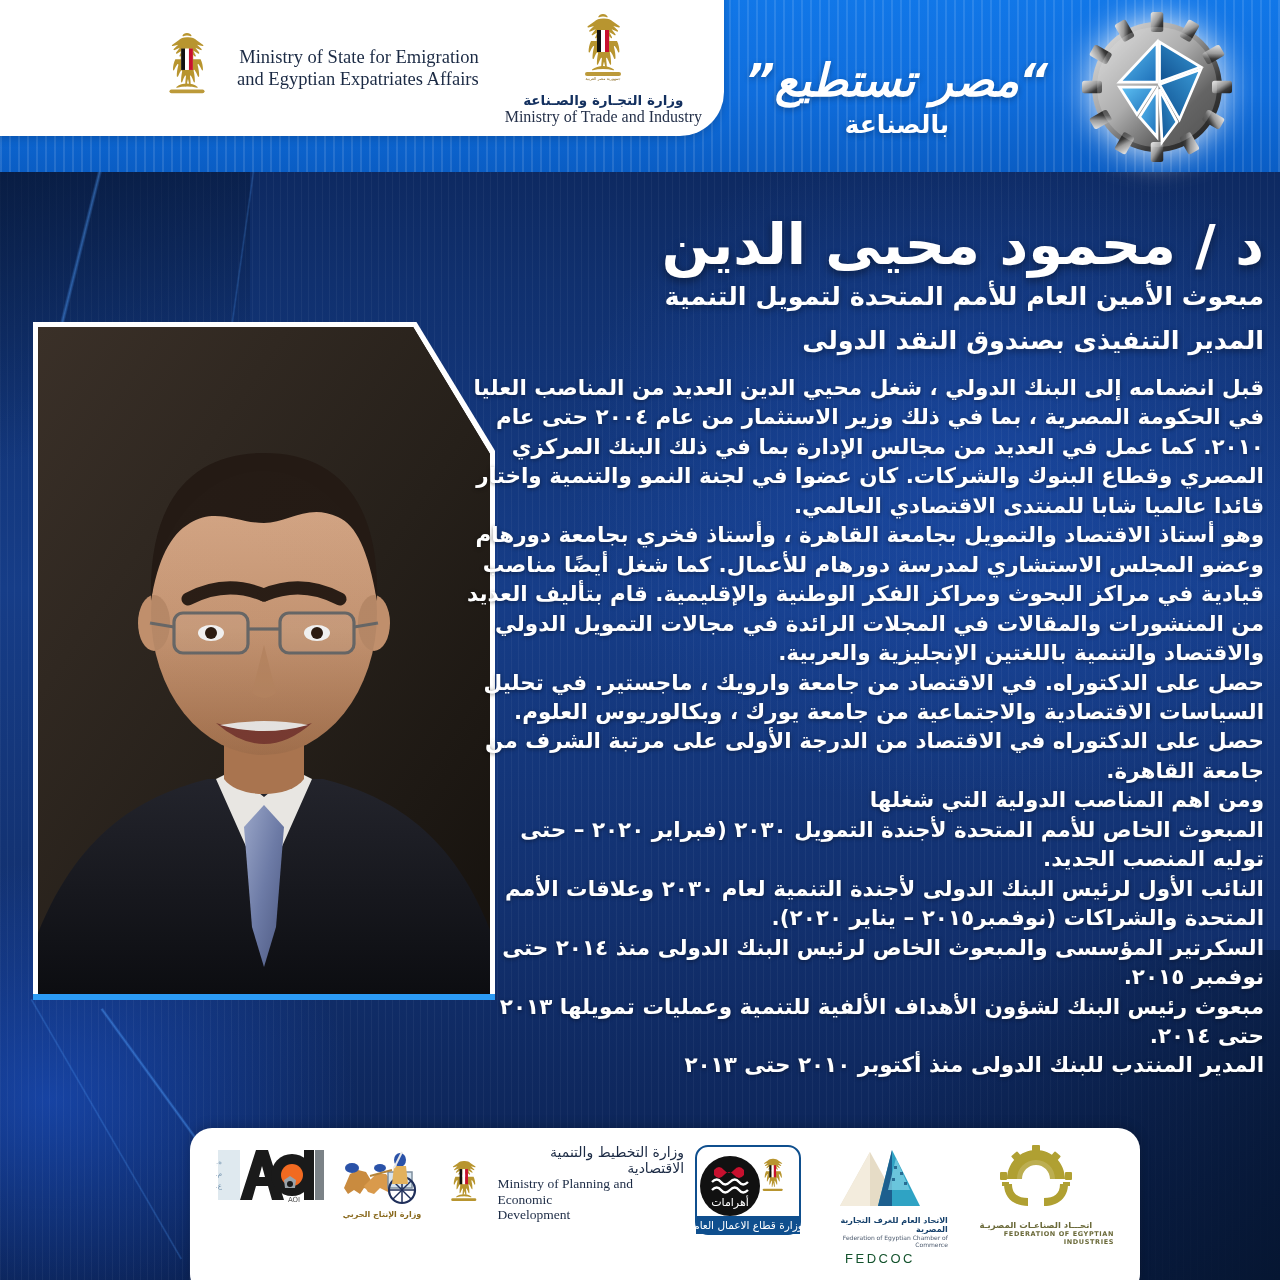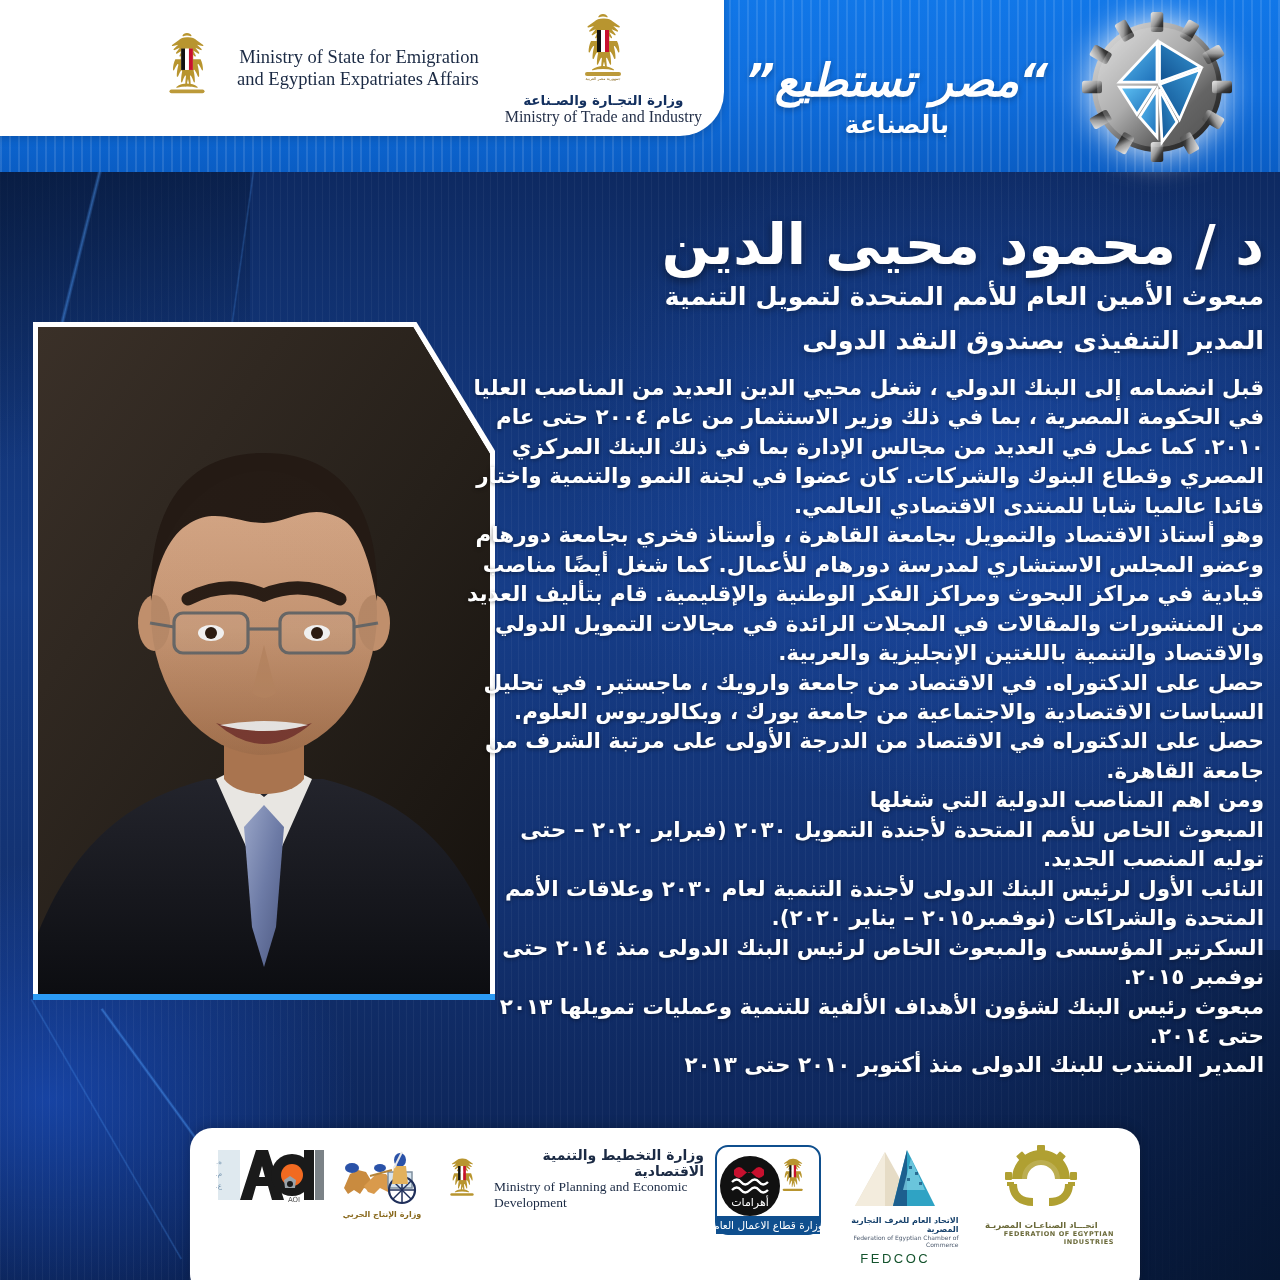--- a/index.html
+++ b/index.html
@@ -114,21 +114,21 @@
     box-shadow:0 -2px 12px rgba(0,0,0,.2);
   }
   .flogo{display:flex;flex-direction:column;align-items:center;justify-content:flex-start;}
   .flogo .lab-ar{font-size:8.5px;font-weight:bold;color:#6b6a3a;margin-top:4px;letter-spacing:.2px;}
   .flogo .lab-en{font-size:6.5px;font-weight:bold;color:#6b6a3a;letter-spacing:.6px;}
   .flogo .lab-ar2{font-size:8px;font-weight:bold;color:#15406b;}
   .flogo .lab-en2{font-size:6px;color:#4c5a6e;}
   .flogo .fedcoc{font-size:13px;letter-spacing:2.5px;color:#14532d;margin-top:3px;font-family:"Liberation Sans",sans-serif;}
   .mped{display:flex;align-items:center;gap:8px;}
   .mped .txt{text-align:right;}
-  .mped .txt .ar{font-size:14px;font-weight:bold;color:#1b2a44;}
+  .mped .txt .ar{font-size:14px;font-weight:normal;color:#1b2a44;}
   .mped .txt .en{font-family:"Liberation Serif","DejaVu Serif",serif;font-size:13.5px;color:#1b2a44;line-height:1.15;direction:ltr;text-align:left;}
   .mow{display:flex;flex-direction:column;align-items:center;}
   .mow .cap{font-size:8px;font-weight:bold;color:#8a6a1e;margin-top:2px;}
 </style>
 </head>
 <body>
 
 <div id="poster">
 
   <div class="glow g2"></div>

